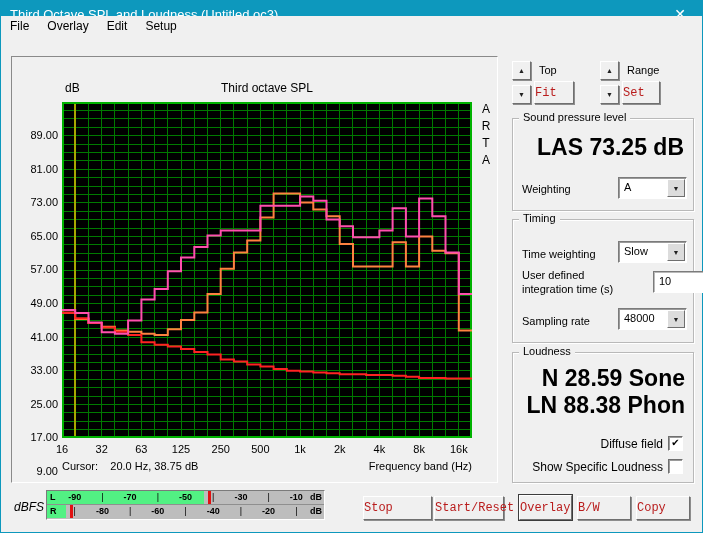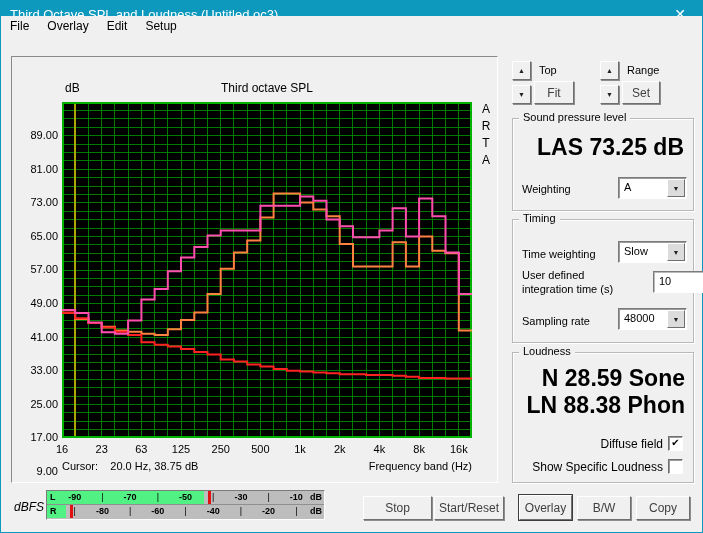--- a/index.html
+++ b/index.html
@@ -17,21 +17,21 @@
   .charttitle{position:absolute;left:50px;top:24px;width:410px;text-align:center;font-size:12px;color:#000;}
   .arta{position:absolute;left:466px;top:44px;width:16px;font-size:12px;line-height:17px;white-space:pre-line;text-align:center;color:#000;}
   .ytick{position:absolute;left:0;width:46px;text-align:right;font-size:11px;color:#000;margin-top:34px;}
   .xtick{position:absolute;width:40px;text-align:center;font-size:11px;color:#000;}
   #plot{position:absolute;left:50px;top:45px;background:#000;}
   .cursortext{position:absolute;left:50px;top:403px;font-size:11px;color:#000;white-space:pre;}
   .freqlabel{position:absolute;left:300px;top:403px;width:160px;text-align:right;font-size:11px;color:#000;}
   
   .raised{background:#f0f0f0;border:1px solid;border-color:#ffffff #6f6f6f #6f6f6f #ffffff;box-shadow:1px 1px 0 rgba(60,60,60,.55);}
   .sunken{background:#fff;border:1px solid;border-color:#7b7b7b #ffffff #ffffff #7b7b7b;box-shadow:inset 1px 1px 0 #b9b9b9;}
-  .btn{position:absolute;font-size:12px;color:#404040;text-align:center;display:flex;align-items:center;justify-content:center;cursor:default;}
+  .btn{position:absolute;font-size:12px;color:#b91c1c;text-align:center;display:flex;align-items:center;justify-content:flex-start;cursor:default;font-family:Liberation Mono, monospace;}
   .btn.focused{outline:1px solid #3c3c3c;}
   .spin{position:absolute;width:17px;height:17px;font-size:7px;color:#222;display:flex;align-items:center;justify-content:center;}
   .lbl{position:absolute;font-size:11px;color:#000;}
   .groupbox{position:absolute;border:1px solid #b9b9b9;box-shadow:inset 1px 1px 0 #fff, 1px 1px 0 #fff;}
   .glabel{position:absolute;top:-8px;left:6px;background:#f0f0f0;padding:0 4px;font-size:11px;color:#000;}
   .bigval{position:absolute;font-size:23px;font-weight:bold;color:#000;text-align:right;letter-spacing:0px;white-space:nowrap;}
   .combo{position:absolute;background:#fff;border:1px solid;border-color:#7b7b7b #ffffff #ffffff #7b7b7b;box-shadow:inset 1px 1px 0 #9a9a9a;}
   .cval{position:absolute;left:5px;top:3px;font-size:11px;color:#000;}
   .cbtn{position:absolute;right:1px;top:1px;bottom:1px;width:16px;background:#dcdcdc;border:1px solid;border-color:#ffffff #6f6f6f #6f6f6f #ffffff;font-size:7px;color:#222;display:flex;align-items:center;justify-content:center;}
   .tinput{position:absolute;font-size:11px;color:#000;padding:3px 0 0 5px;}
@@ -152,21 +152,21 @@
         <line x1="383.5483870967742" y1="0" x2="383.5483870967742" y2="336" stroke="#007a00" stroke-width="1" shape-rendering="crispEdges"></line>
         <line x1="396.77419354838713" y1="0" x2="396.77419354838713" y2="336" stroke="#007a00" stroke-width="1" shape-rendering="crispEdges"></line>
         <rect x="1" y="1" width="408" height="334" fill="none" stroke="#00b200" stroke-width="2" shape-rendering="crispEdges"></rect>
         <line x1="13.225806451612904" y1="2" x2="13.225806451612904" y2="334" stroke="#a8a800" stroke-width="2" shape-rendering="crispEdges"></line>
         <path d="M0,210.8H13.2V217.1H26.5V220.9H39.7V224.7H52.9V228.5H66.1V229.7H79.4V231.8H92.6V233.1H105.8V227.2H119.0V218.0H132.3V210.4H145.5V191.9H158.7V166.7H171.9V150.4H185.2V138.6H198.4V115.5H211.6V91.6H224.8V91.6H238.1V100.4H251.3V107.5H264.5V114.2H277.7V142.0H291.0V164.6H304.2V164.6H317.4V164.6H330.6V140.3H343.9V164.6H357.1V134.4H370.3V148.7H383.5V151.2H396.8V228.5H410.0" fill="none" stroke="#ff8240" stroke-width="2"></path>
         <path d="M0,210.8H13.2V216.3H26.5V220.9H39.7V225.5H52.9V229.7H66.1V233.1H79.4V240.2H92.6V242.8H105.8V244.4H119.0V247.0H132.3V249.9H145.5V252.4H158.7V257.5H171.9V259.6H185.2V262.5H198.4V264.6H211.6V267.1H224.8V268.8H238.1V269.6H251.3V270.5H264.5V271.3H277.7V272.2H291.0V272.2H304.2V273.0H317.4V273.0H330.6V273.8H343.9V274.7H357.1V275.9H370.3V275.9H383.5V276.4H396.8V276.4H410.0" fill="none" stroke="#ff2222" stroke-width="2"></path>
         <path d="M0,207.9H13.2V211.1H26.5V220.5H39.7V230.2H52.9V231.8H66.1V218.4H79.4V197.4H92.6V186.9H105.8V169.3H119.0V155.4H132.3V144.9H145.5V133.6H158.7V128.5H171.9V128.5H185.2V128.5H198.4V103.7H211.6V103.7H224.8V103.7H238.1V94.5H251.3V98.7H264.5V117.6H277.7V124.3H291.0V135.2H304.2V135.2H317.4V128.5H330.6V106.3H343.9V134.4H357.1V96.6H370.3V114.2H383.5V150.4H396.8V191.9H410.0" fill="none" stroke="#ff4fae" stroke-width="2"></path>
       </svg>
     <div id="xlabels">
         <div class="xtick" style="left: 30px; top: 386px;">16</div>
-        <div class="xtick" style="left: 69.6774px; top: 386px;">23</div>
+        <div class="xtick" style="left: 69.6774px; top: 386px;">32</div>
         <div class="xtick" style="left: 109.355px; top: 386px;">63</div>
         <div class="xtick" style="left: 149.032px; top: 386px;">125</div>
         <div class="xtick" style="left: 188.71px; top: 386px;">250</div>
         <div class="xtick" style="left: 228.387px; top: 386px;">500</div>
         <div class="xtick" style="left: 268.065px; top: 386px;">1k</div>
         <div class="xtick" style="left: 307.742px; top: 386px;">2k</div>
         <div class="xtick" style="left: 347.419px; top: 386px;">4k</div>
         <div class="xtick" style="left: 387.097px; top: 386px;">8k</div>
         <div class="xtick" style="left: 426.774px; top: 386px;">16k</div>
       </div>

